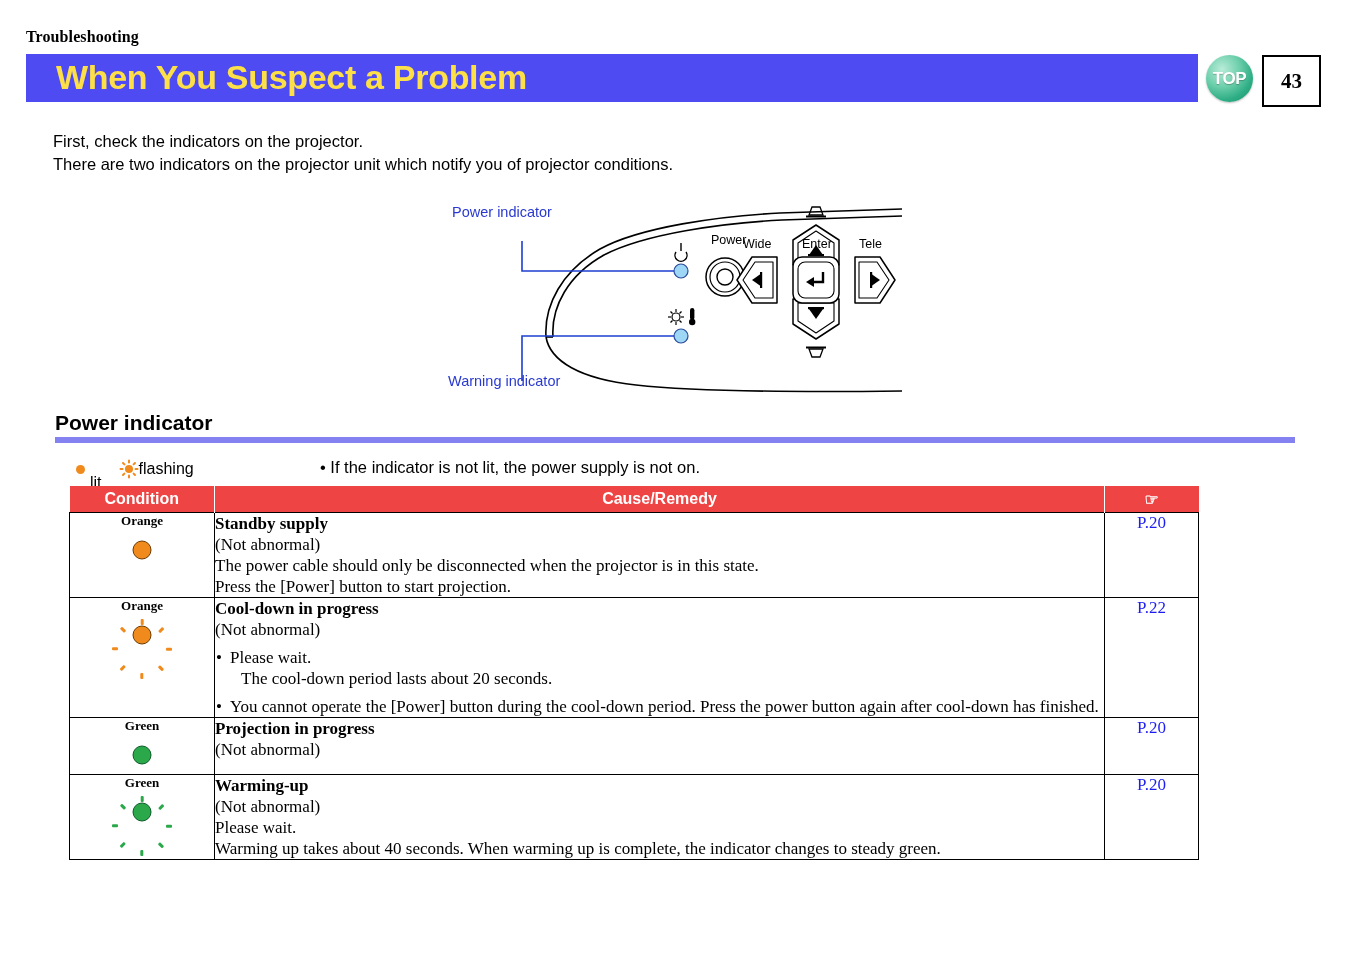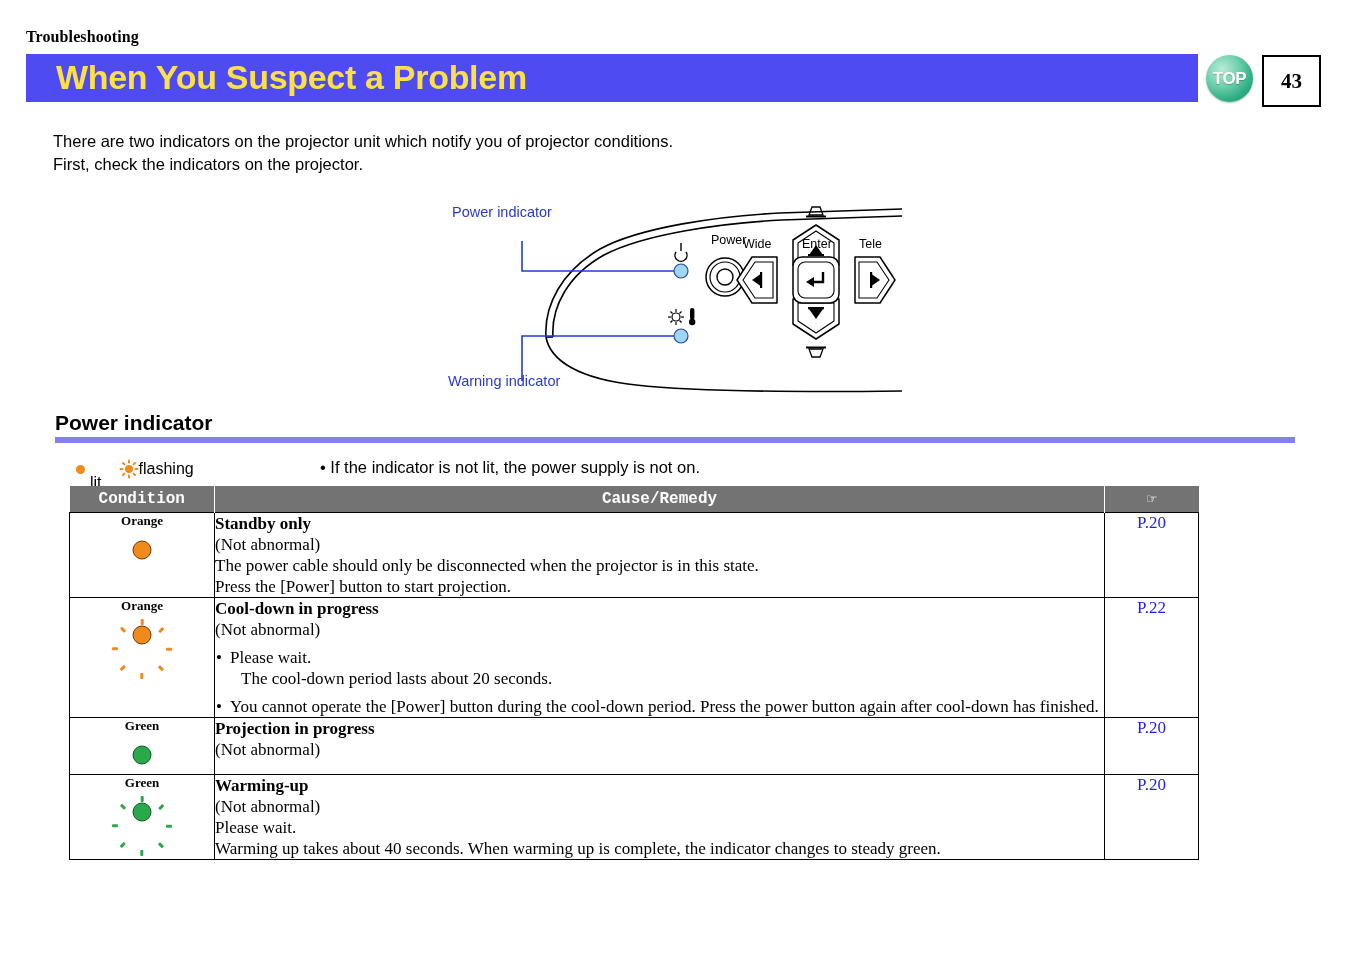--- a/index.html
+++ b/index.html
@@ -163,28 +163,28 @@
   
   .ind-table {
     position: absolute;
     left: 69px;
     top: 486px;
     width: 1129px;
     border-collapse: collapse;
     table-layout: fixed;
   }
   .ind-table thead th {
-    background: #737373;
+    background: #ef4444;
     color: #ffffff;
     font-size: 16px;
     font-weight: bold;
     height: 26px;
     padding: 0;
     border-right: 1px solid #ffffff;
-    font-family: Liberation Mono, monospace;
+    font-family: Liberation Sans, sans-serif;
   }
   .ind-table thead th:last-child { border-right: none; }
   .col-cond { width: 145px; }
   .col-cause { width: 890px; }
   .col-ref  { width: 94px; }
 
   .ind-table tbody td {
     border: 1px solid #000;
     padding: 0;
     vertical-align: top;
@@ -276,22 +276,22 @@
 
 <div class="top-button">
   <span class="top-label">TOP</span>
 </div>
 
 <div class="page-box">
   <span class="page-num">43</span>
 </div>
 
 <div class="intro">
+  <div>First, check the indicators on the projector.</div>
   <div>There are two indicators on the projector unit which notify you of projector conditions.</div>
-  <div>First, check the indicators on the projector.</div>
 </div>
 
 <div class="figure">
   <svg width="470" height="205" viewBox="0 0 470 205">
 
     <path d="M 106 142 C 104 110 122 76 160 54 C 200 32 280 21 340 18 L 462 14" fill="none" stroke="#000" stroke-width="1.6"></path>
     <path d="M 113 142 C 111 112 128 80 164 60 C 204 39 282 28 342 25 L 462 21" fill="none" stroke="#000" stroke-width="1.6"></path>
     <path d="M 106 142 C 110 166 140 184 196 190 C 260 197 380 197 462 196" fill="none" stroke="#000" stroke-width="1.6"></path>
     <path d="M 106 142 L 113 142" fill="none" stroke="#000" stroke-width="1.6"></path>
 
@@ -413,21 +413,21 @@
     <tr>
       <th class="col-cond">Condition</th>
       <th class="col-cause">Cause/Remedy</th>
       <th class="col-ref">☞</th>
     </tr>
   </thead>
   <tbody id="table-body">
       <tr>
         <td class="cell-cond"><span class="cond-word">Orange</span><span class="led"><span class="bulb" style="background: rgb(240, 138, 28);"></span></span></td>
         <td class="cell-cause">
-          <span class="state-title">Standby only</span>
+          <span class="state-title">Standby supply</span>
           <span class="plain">(Not abnormal)</span>
           <span class="plain">The power cable should only be disconnected when the projector is in this state.</span>
           <span class="plain">Press the [Power] button to start projection.</span>
         </td>
         <td class="cell-ref"><a href="#">P.20</a></td>
       </tr>
       <tr>
         <td class="cell-cond"><span class="cond-word">Orange</span><span class="led"><span class="ray" style="background: rgb(240, 138, 28); transform: translate(-50%, -50%) rotate(0deg) translateY(-13px);"></span><span class="ray" style="background: rgb(240, 138, 28); transform: translate(-50%, -50%) rotate(45deg) translateY(-13px);"></span><span class="ray" style="background: rgb(240, 138, 28); transform: translate(-50%, -50%) rotate(90deg) translateY(-13px);"></span><span class="ray" style="background: rgb(240, 138, 28); transform: translate(-50%, -50%) rotate(135deg) translateY(-13px);"></span><span class="ray" style="background: rgb(240, 138, 28); transform: translate(-50%, -50%) rotate(180deg) translateY(-13px);"></span><span class="ray" style="background: rgb(240, 138, 28); transform: translate(-50%, -50%) rotate(225deg) translateY(-13px);"></span><span class="ray" style="background: rgb(240, 138, 28); transform: translate(-50%, -50%) rotate(270deg) translateY(-13px);"></span><span class="ray" style="background: rgb(240, 138, 28); transform: translate(-50%, -50%) rotate(315deg) translateY(-13px);"></span><span class="bulb" style="background: rgb(240, 138, 28);"></span></span></td>
         <td class="cell-cause">
           <span class="state-title">Cool-down in progress</span>

